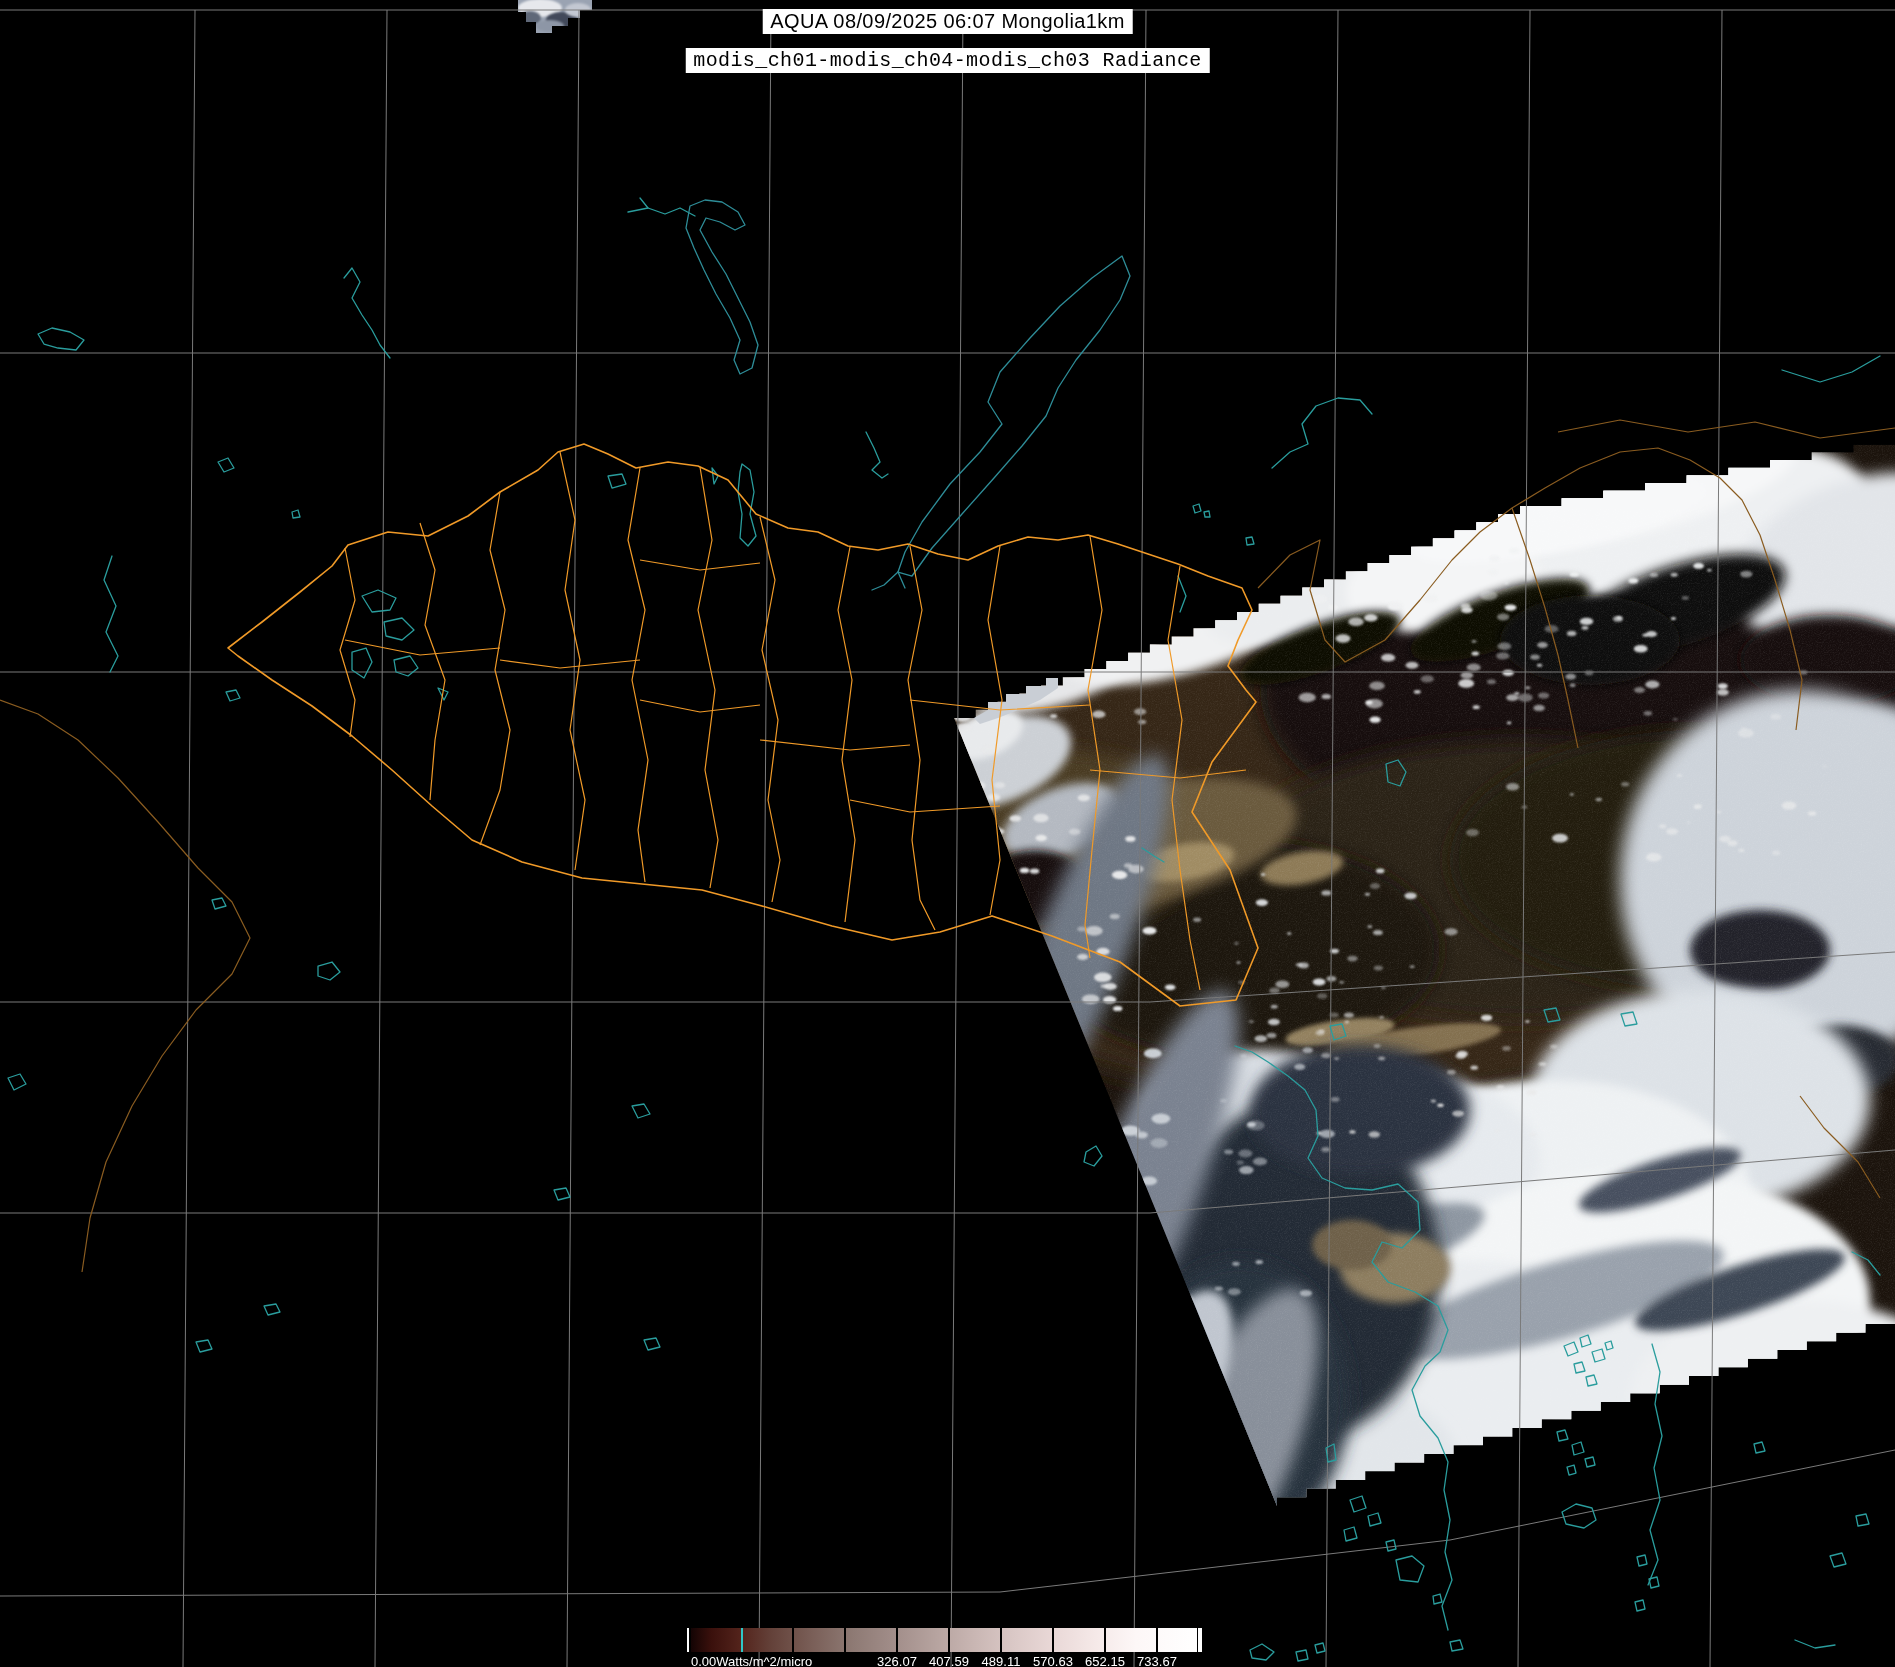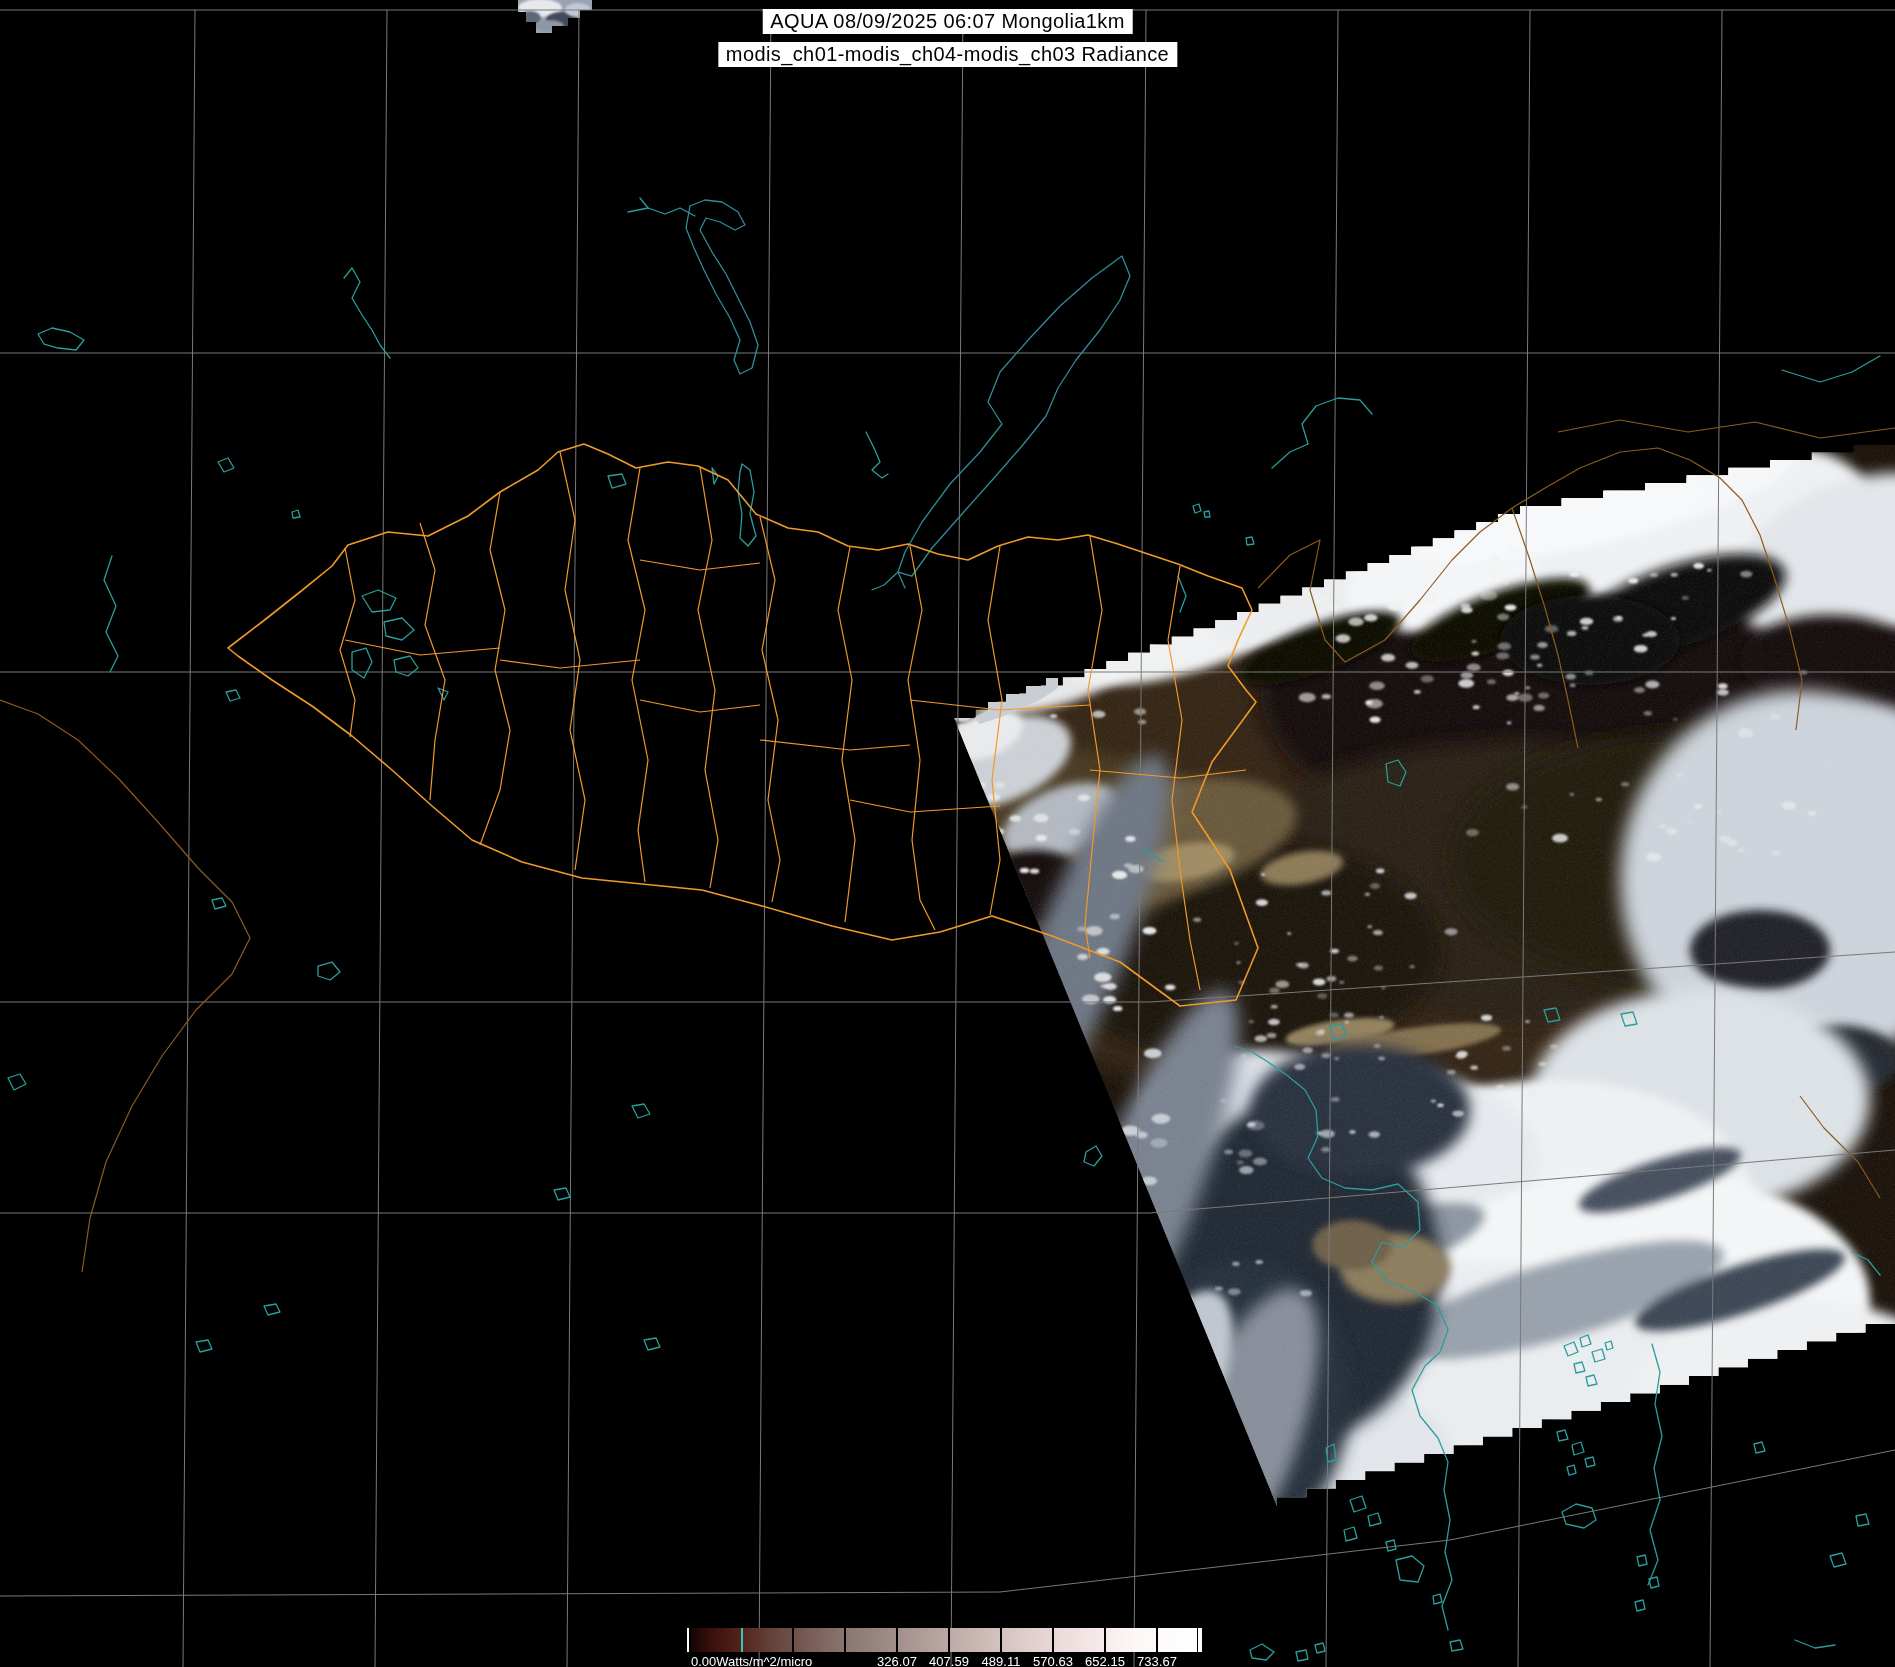--- a/index.html
+++ b/index.html
@@ -2,21 +2,21 @@
 <html><head>
 <meta charset="utf-8">
 <style>
   html,body{margin:0;padding:0;background:#000;}
   #stage{position:relative;width:1895px;height:1667px;background:#000;overflow:hidden;
          font-family:"Liberation Sans",sans-serif;}
   #map-svg{position:absolute;left:0;top:0;}
   .title-line{position:absolute;left:50%;transform:translateX(-50%);background:#ffffff;color:#000000;
               font-size:20px;line-height:23px;padding:1px 8px;white-space:nowrap;letter-spacing:0.4px;}
   #title-line-1{top:9px;}
-  #title-line-2{top:42px;}
+  #title-line-2{top:48px;font-family:Liberation Mono, monospace;}
   .cb-tick{position:absolute;}
   .cb-label{position:absolute;color:#fff;font-size:13px;width:56px;text-align:center;white-space:nowrap;}
   #cb-unit{position:absolute;color:#fff;font-size:13px;white-space:nowrap;}
 </style>
 </head>
 <body>
 
 <div id="stage">
   <svg id="map-svg" width="1895" height="1667" viewBox="0 0 1895 1667">
       <defs>

